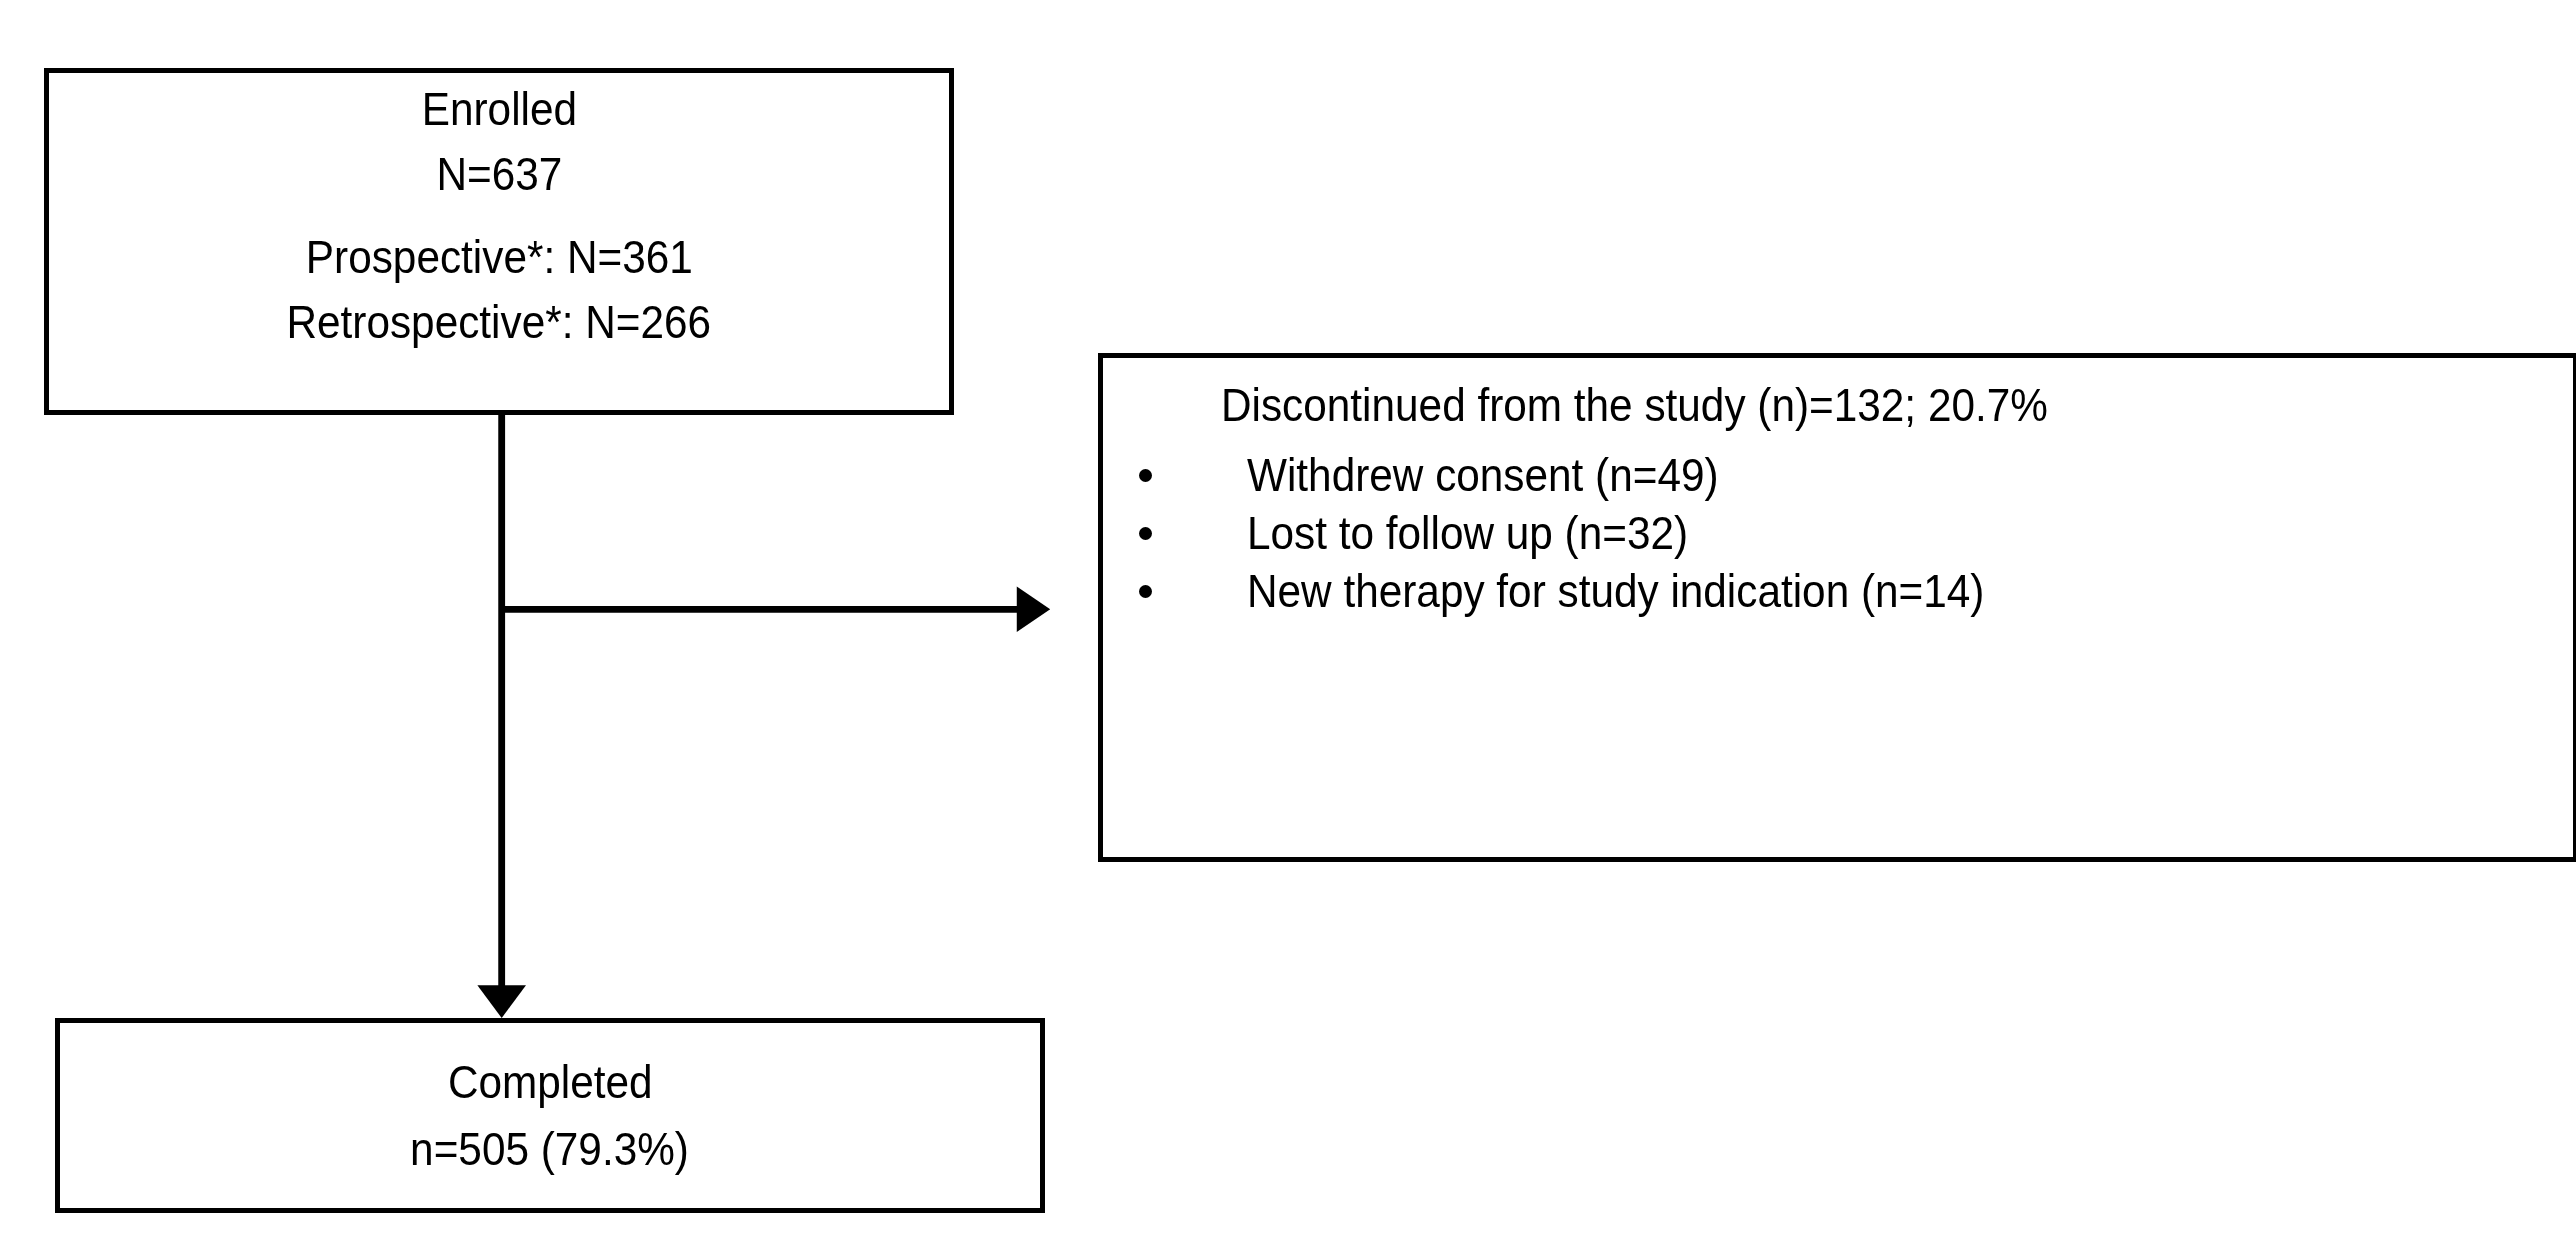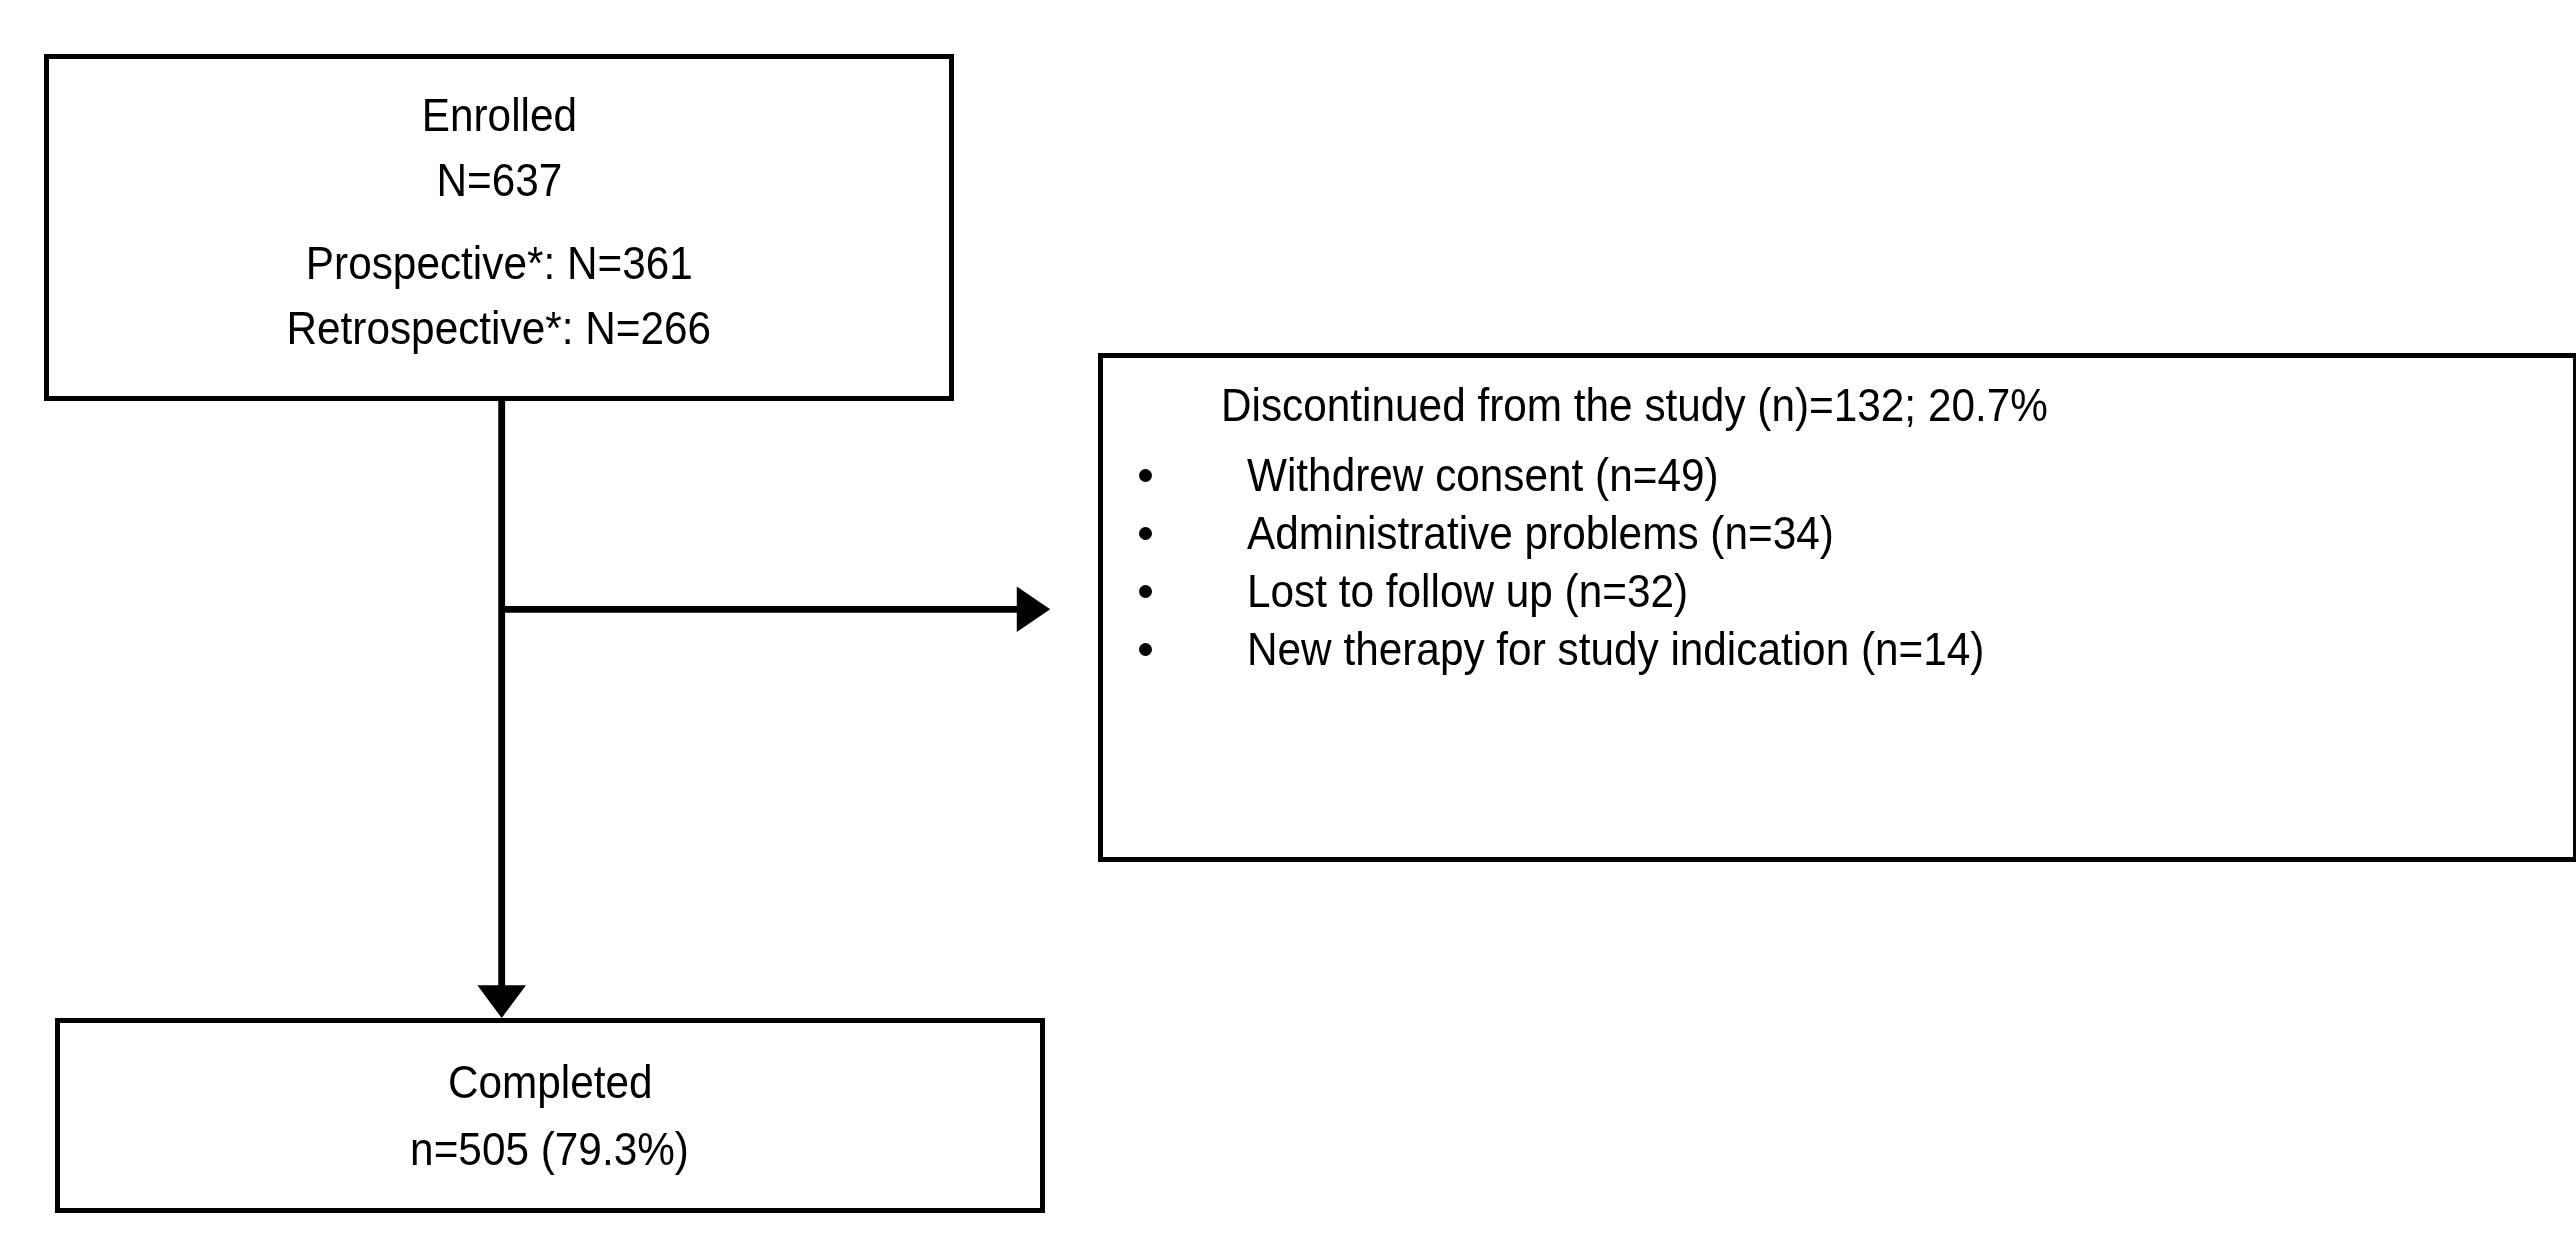--- a/index.html
+++ b/index.html
@@ -23,28 +23,28 @@
   .flow-box {
     position: absolute;
     box-sizing: border-box;
     background: #ffffff;
     border: 5.3px solid #000000;
   }
 
   
   #enrolled-box {
     left: 44px;
-    top: 54px;
+    top: 68px;
     width: 910px;
     height: 347px;
     display: flex;
     flex-direction: column;
     align-items: center;
     justify-content: flex-start;
-    padding-top: 24px;
+    padding-top: 4px;
   }
   .enrolled-line {
     font-size: 46px;
     line-height: 65px;
     white-space: nowrap;
     text-align: center;
     transform: scaleX(0.92);
     transform-origin: center center;
   }
   .enrolled-line.gap-after {
@@ -162,24 +162,20 @@
 
   <div class="flow-box" id="discontinued-box">
     <div id="discontinued-header">Discontinued from the study (n)=132; 20.7%</div>
     <ul id="discontinued-list">
       <li class="disc-item">
         <span class="disc-bullet"></span>
         <span class="disc-text">Withdrew consent (n=49)</span>
       </li>
       <li class="disc-item">
         <span class="disc-bullet"></span>
-        <span class="disc-text">Administrative problems (n=34)</span>
-      </li>
-      <li class="disc-item">
-        <span class="disc-bullet"></span>
         <span class="disc-text">Lost to follow up (n=32)</span>
       </li>
       <li class="disc-item">
         <span class="disc-bullet"></span>
         <span class="disc-text">New therapy for study indication (n=14)</span>
       </li>
     </ul>
   </div>
 
   <div class="flow-box" id="completed-box">

